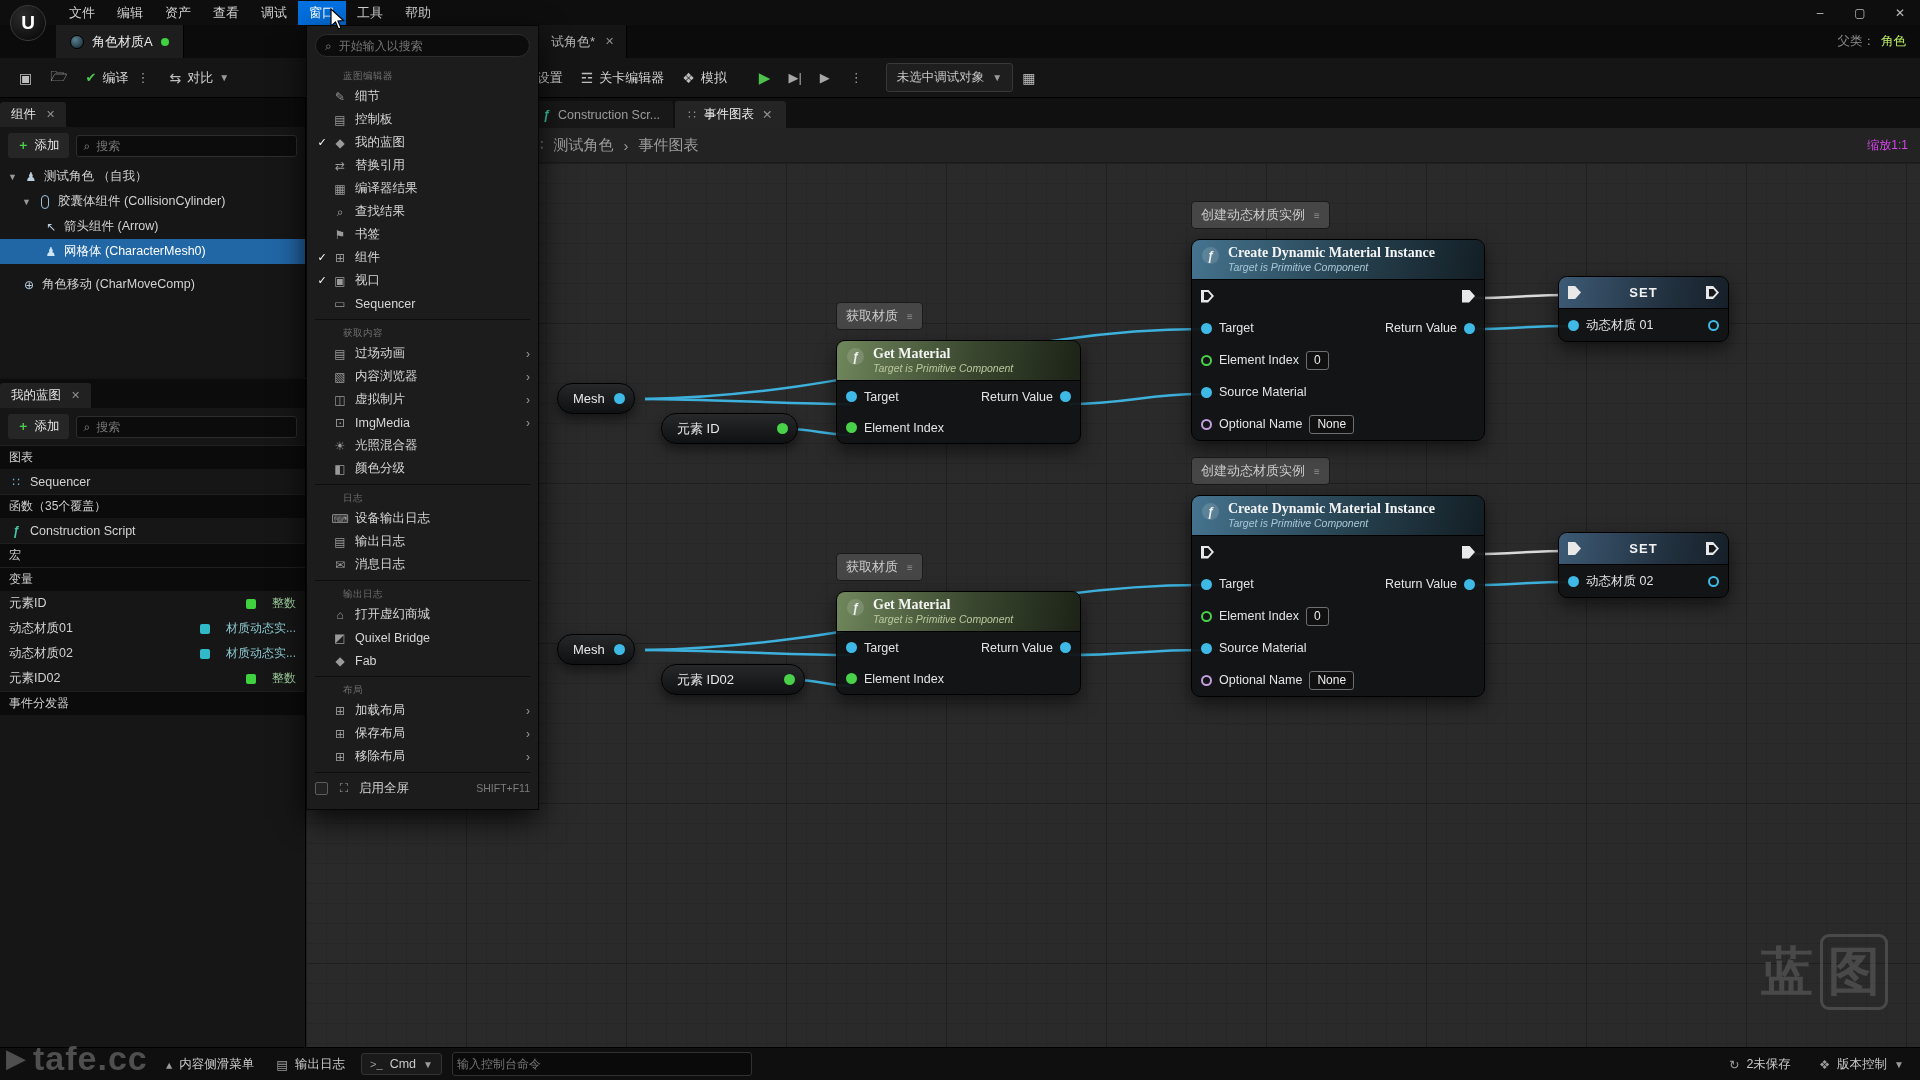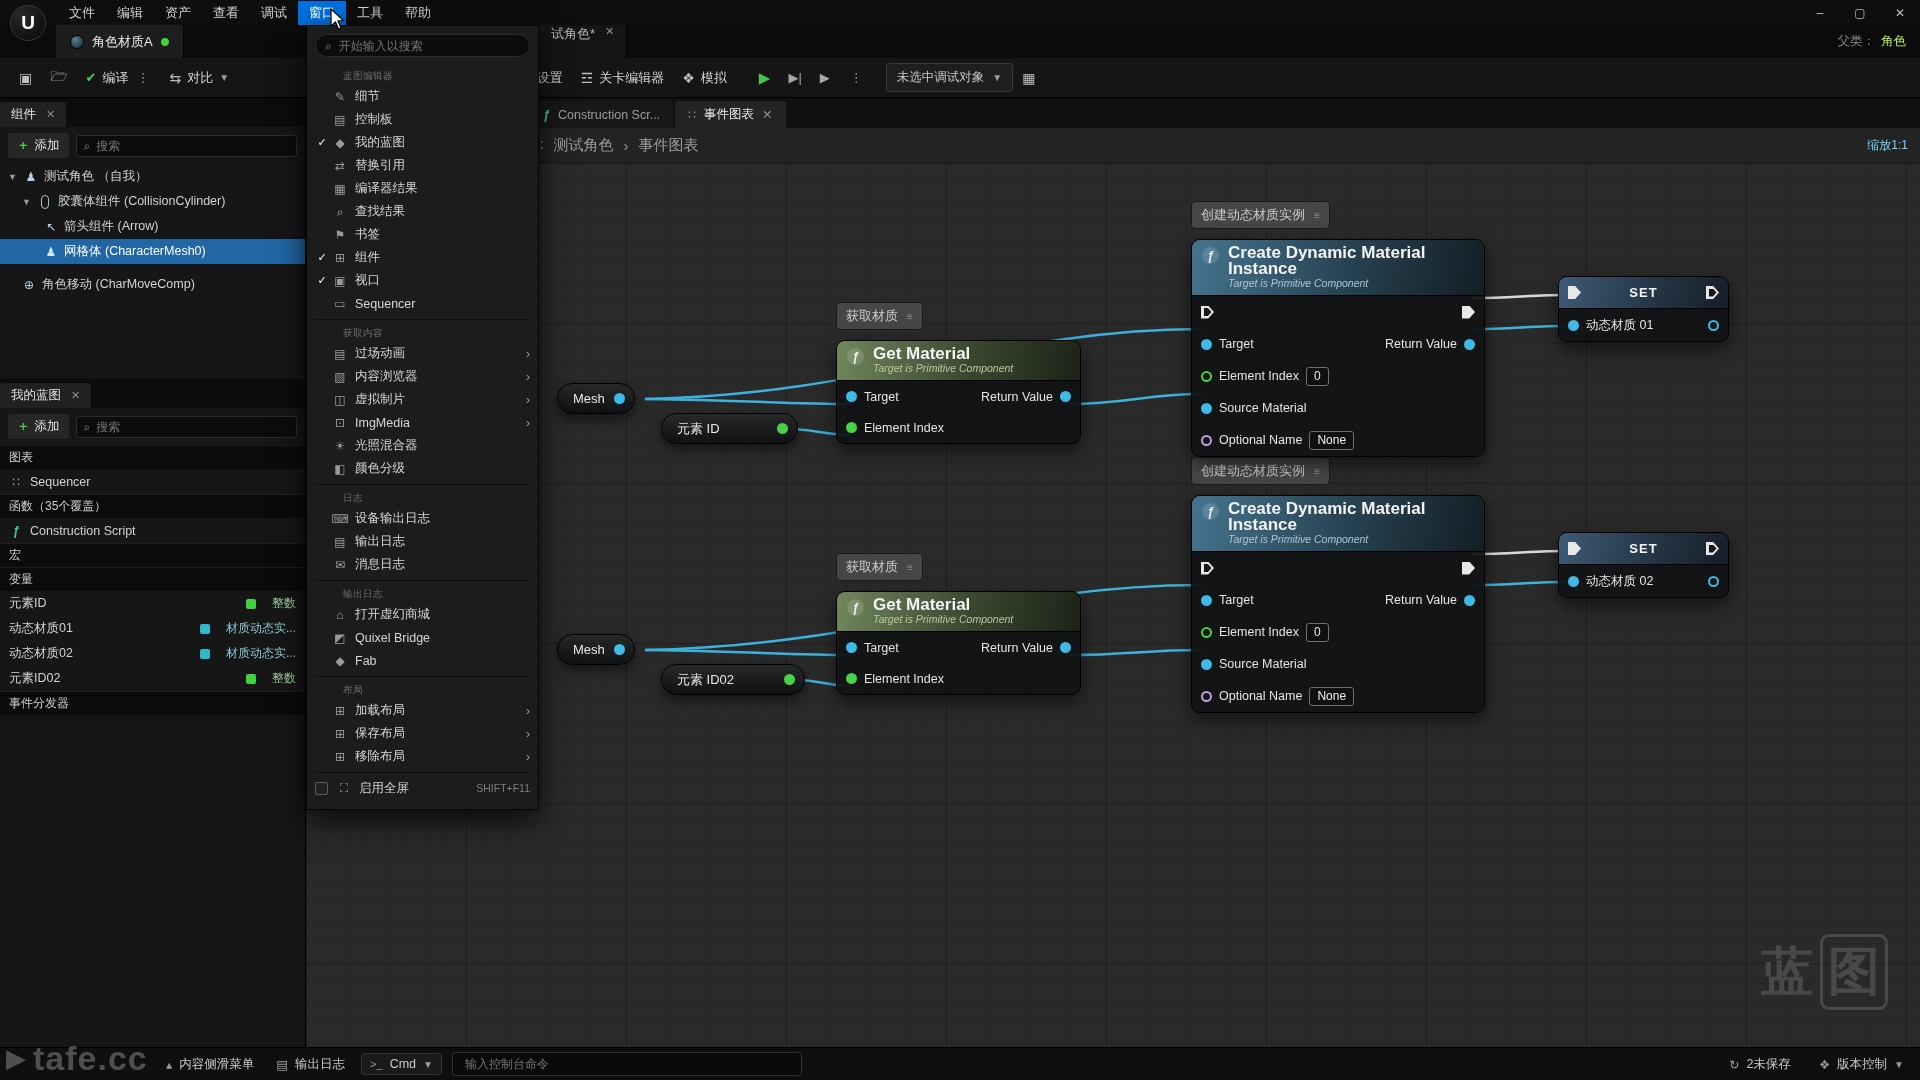--- a/index.html
+++ b/index.html
@@ -11,21 +11,21 @@
 .menubar .mitem.active{background:#0070e0;color:#fff;}
 .winctl{margin-left:auto;display:flex;}
 .winctl span{width:40px;height:25px;display:flex;align-items:center;justify-content:center;color:#bdbdbd;font-size:12px;}
 .ue-logo{position:absolute;left:10px;top:5px;width:36px;height:36px;border-radius:50%;background:radial-gradient(circle at 35% 30%,#2b2b2b,#050505);border:1px solid #3a3a3a;color:#fff;display:flex;align-items:center;justify-content:center;font-weight:bold;font-size:19px;z-index:70;}
 
 
 .tabrow{position:absolute;left:0;top:25px;width:1920px;height:33px;background:#0b0b0b;z-index:20;}
 .asset-tab{position:absolute;left:56px;top:0;height:33px;background:#1d1d1d;border-right:1px solid #000;display:flex;align-items:center;gap:8px;padding:0 14px;color:#e8e8e8;}
 .bp-circle{width:14px;height:14px;border-radius:50%;background:radial-gradient(circle at 35% 30%,#57808f,#13242b);border:1px solid #000;}
 .green-dot{width:8px;height:8px;border-radius:50%;background:#3fd13f;}
-.doc-tab{position:absolute;left:539px;top:0;height:33px;background:#151515;border-right:1px solid #000;display:flex;gap:10px;padding:0 12px;color:#b5b5b5;}
+.doc-tab{position:absolute;left:539px;top:0;height:33px;background:#151515;border-right:1px solid #000;display:flex;align-items:center;gap:10px;padding:0 12px;color:#b5b5b5;}
 .parent-info{position:absolute;right:14px;top:0;height:33px;display:flex;align-items:center;gap:6px;font-size:12.5px;}
 .parent-info .plabel{color:#8b8b8b;} .parent-info .pvalue{color:#bef264;}
 
 
 .toolbar{position:absolute;left:0;top:58px;width:1920px;height:40px;background:#151515;border-bottom:1px solid #000;display:flex;align-items:center;padding-left:10px;z-index:20;}
 .tbtn{display:flex;align-items:center;gap:6px;padding:6px 9px;color:#d4d4d4;font-size:13px;border-radius:3px;}
 .tico{color:#bdbdbd;font-size:14px;}
 .check{color:#49c94d;font-weight:bold;}
 .kebab{color:#9a9a9a;padding:0 2px;}
 .caret{color:#9a9a9a;font-size:10px;}
@@ -58,36 +58,36 @@
 
 
 .graph{position:absolute;left:306px;top:98px;width:1614px;height:949px;background:#101010;}
 .gtabs{height:30px;background:#101010;display:flex;align-items:flex-end;}
 .gtab{height:27px;display:flex;align-items:center;gap:8px;padding:0 13px;font-size:12.5px;color:#9c9c9c;background:#181818;border-radius:3px 3px 0 0;margin-right:2px;}
 .gtab.active{background:#242424;color:#ececec;}
 .gtab .fic{color:#3fc9a8;font-style:italic;font-weight:bold;}
 .gtab .gic{color:#8f8f8f;}
 .breadcrumb{height:35px;background:#232323;display:flex;align-items:center;color:#9d9d9d;font-size:15px;gap:10px;border-bottom:1px solid #1b1b1b;}
 .breadcrumb .bi{margin-left:228px;color:#7f7f7f;}
-.zoom{margin-left:auto;margin-right:12px;font-size:12px;color:#7dd3fc;}
+.zoom{margin-left:auto;margin-right:12px;font-size:12px;color:#d946ef;}
 .canvas{position:relative;width:1614px;height:884px;background-color:#2a2a2a;background-image:
 linear-gradient(#1f1f1f 1px,transparent 1px),linear-gradient(90deg,#1f1f1f 1px,transparent 1px),
 linear-gradient(#262626 1px,transparent 1px),linear-gradient(90deg,#262626 1px,transparent 1px);
 background-size:160px 160px,160px 160px,20px 20px,20px 20px;overflow:hidden;}
 .wires{position:absolute;inset:0;pointer-events:none;}
 
 .nbubble{position:absolute;background:rgba(72,72,72,.94);border:1px solid #1a1a1a;border-radius:4px;color:#cbcbcb;font-size:13px;padding:4px 9px;display:flex;align-items:center;gap:9px;}
 .grip{color:#8e8e8e;font-size:10px;}
 
 .node{position:absolute;background:rgba(17,19,21,.94);border:1px solid #000;border-radius:9px;box-shadow:0 7px 18px rgba(0,0,0,.55);}
 .nhead{border-radius:8px 8px 0 0;padding:5px 10px 6px;display:flex;gap:9px;align-items:flex-start;border-bottom:1px solid #000;}
 .hdr-green{background:linear-gradient(100deg,#70875c,#3a472f 55%,#1c2317);}
 .hdr-blue{background:linear-gradient(100deg,#45748f,#26414f 55%,#131e25);}
 .fnb{font-style:italic;font-weight:bold;color:#f0f0f0;font-size:12px;background:rgba(255,255,255,.14);min-width:17px;height:17px;border-radius:9px;display:flex;align-items:center;justify-content:center;margin-top:2px;}
-.ntitle{font-size:17px;font-weight:bold;color:#f4f4f4;line-height:16px;}
+.ntitle{font-size:14px;font-weight:bold;color:#f4f4f4;line-height:16px;font-family:Liberation Serif, serif;}
 .nsub{font-size:10.5px;font-style:italic;}
 .sub-g{color:#b9c79c;} .sub-b{color:#a9c6d6;}
 .prow{display:flex;align-items:center;gap:7px;height:32px;padding:0 9px;font-size:12.5px;color:#e4e4e4;}
 .prow.short{height:31px;}
 .rgt{margin-left:auto;display:flex;align-items:center;gap:7px;}
 .pdot{width:11px;height:11px;border-radius:50%;border:2px solid var(--c);flex:none;}
 .pdot.fill{background:var(--c);}
 .pexec{width:13px;height:13px;background:#e8e8e8;clip-path:polygon(0 0,55% 0,100% 50%,55% 100%,0 100%);flex:none;position:relative;}
 .pexec.hollow::after{content:"";position:absolute;inset:2.5px;background:#15171a;clip-path:polygon(0 0,55% 0,100% 50%,55% 100%,0 100%);}
 .chip{background:#101010;border:1px solid #6f6f6f;border-radius:3px;padding:0 7px;height:19px;display:flex;align-items:center;font-size:12px;color:#ededed;}
@@ -105,21 +105,21 @@
 .mrow .ic{width:18px;text-align:center;color:#9a9a9a;font-size:12px;flex:none;margin-right:6px;}
 .mrow .sub{margin-left:auto;color:#9a9a9a;font-size:12px;}
 .mrow .short{margin-left:auto;color:#7d7d7d;font-size:10.5px;}
 .msep{border-top:1px solid #0d0d0d;margin:4px 8px 0;}
 .cbox{width:13px;height:13px;border:1px solid #5c5c5c;background:#222;border-radius:2px;flex:none;margin-left:8px;margin-right:7px;}
 
 
 .statusbar{position:absolute;left:0;top:1047px;width:1920px;height:33px;background:#0f0f0f;border-top:1px solid #000;display:flex;align-items:center;gap:10px;padding:0 10px;z-index:80;font-size:12.5px;}
 .sbtn{display:flex;align-items:center;gap:7px;color:#c9c9c9;padding:4px 6px;}
 .cmdbox{display:flex;align-items:center;gap:7px;background:#1a1a1a;border:1px solid #333;border-radius:3px;padding:3px 8px;color:#c9c9c9;}
-.console{width:350px;background:#0a0a0a;border:1px solid #323232;border-radius:3px;padding:4px 12px;}
+.console{width:300px;background:#0a0a0a;border:1px solid #323232;border-radius:3px;padding:4px 4px;}
 .console input{background:transparent;border:none;outline:none;color:#bdbdbd;font-size:12px;width:100%;}
 .sright{margin-left:auto;display:flex;align-items:center;gap:16px;}
 
 
 .wm-bp{position:absolute;right:32px;bottom:70px;display:flex;gap:7px;align-items:center;font-size:52px;color:#646464;opacity:.55;z-index:40;font-weight:bold;}
 .wm-bp .boxed{border:3px solid #646464;border-radius:9px;padding:0 5px;}
 .wm-site{position:absolute;left:6px;bottom:2px;display:flex;align-items:center;gap:6px;font-size:34px;color:#4f4f4f;font-weight:bold;z-index:200;letter-spacing:1px;}
 .cursor{position:absolute;left:330px;top:8px;z-index:999;}
 </style>
 </head>

